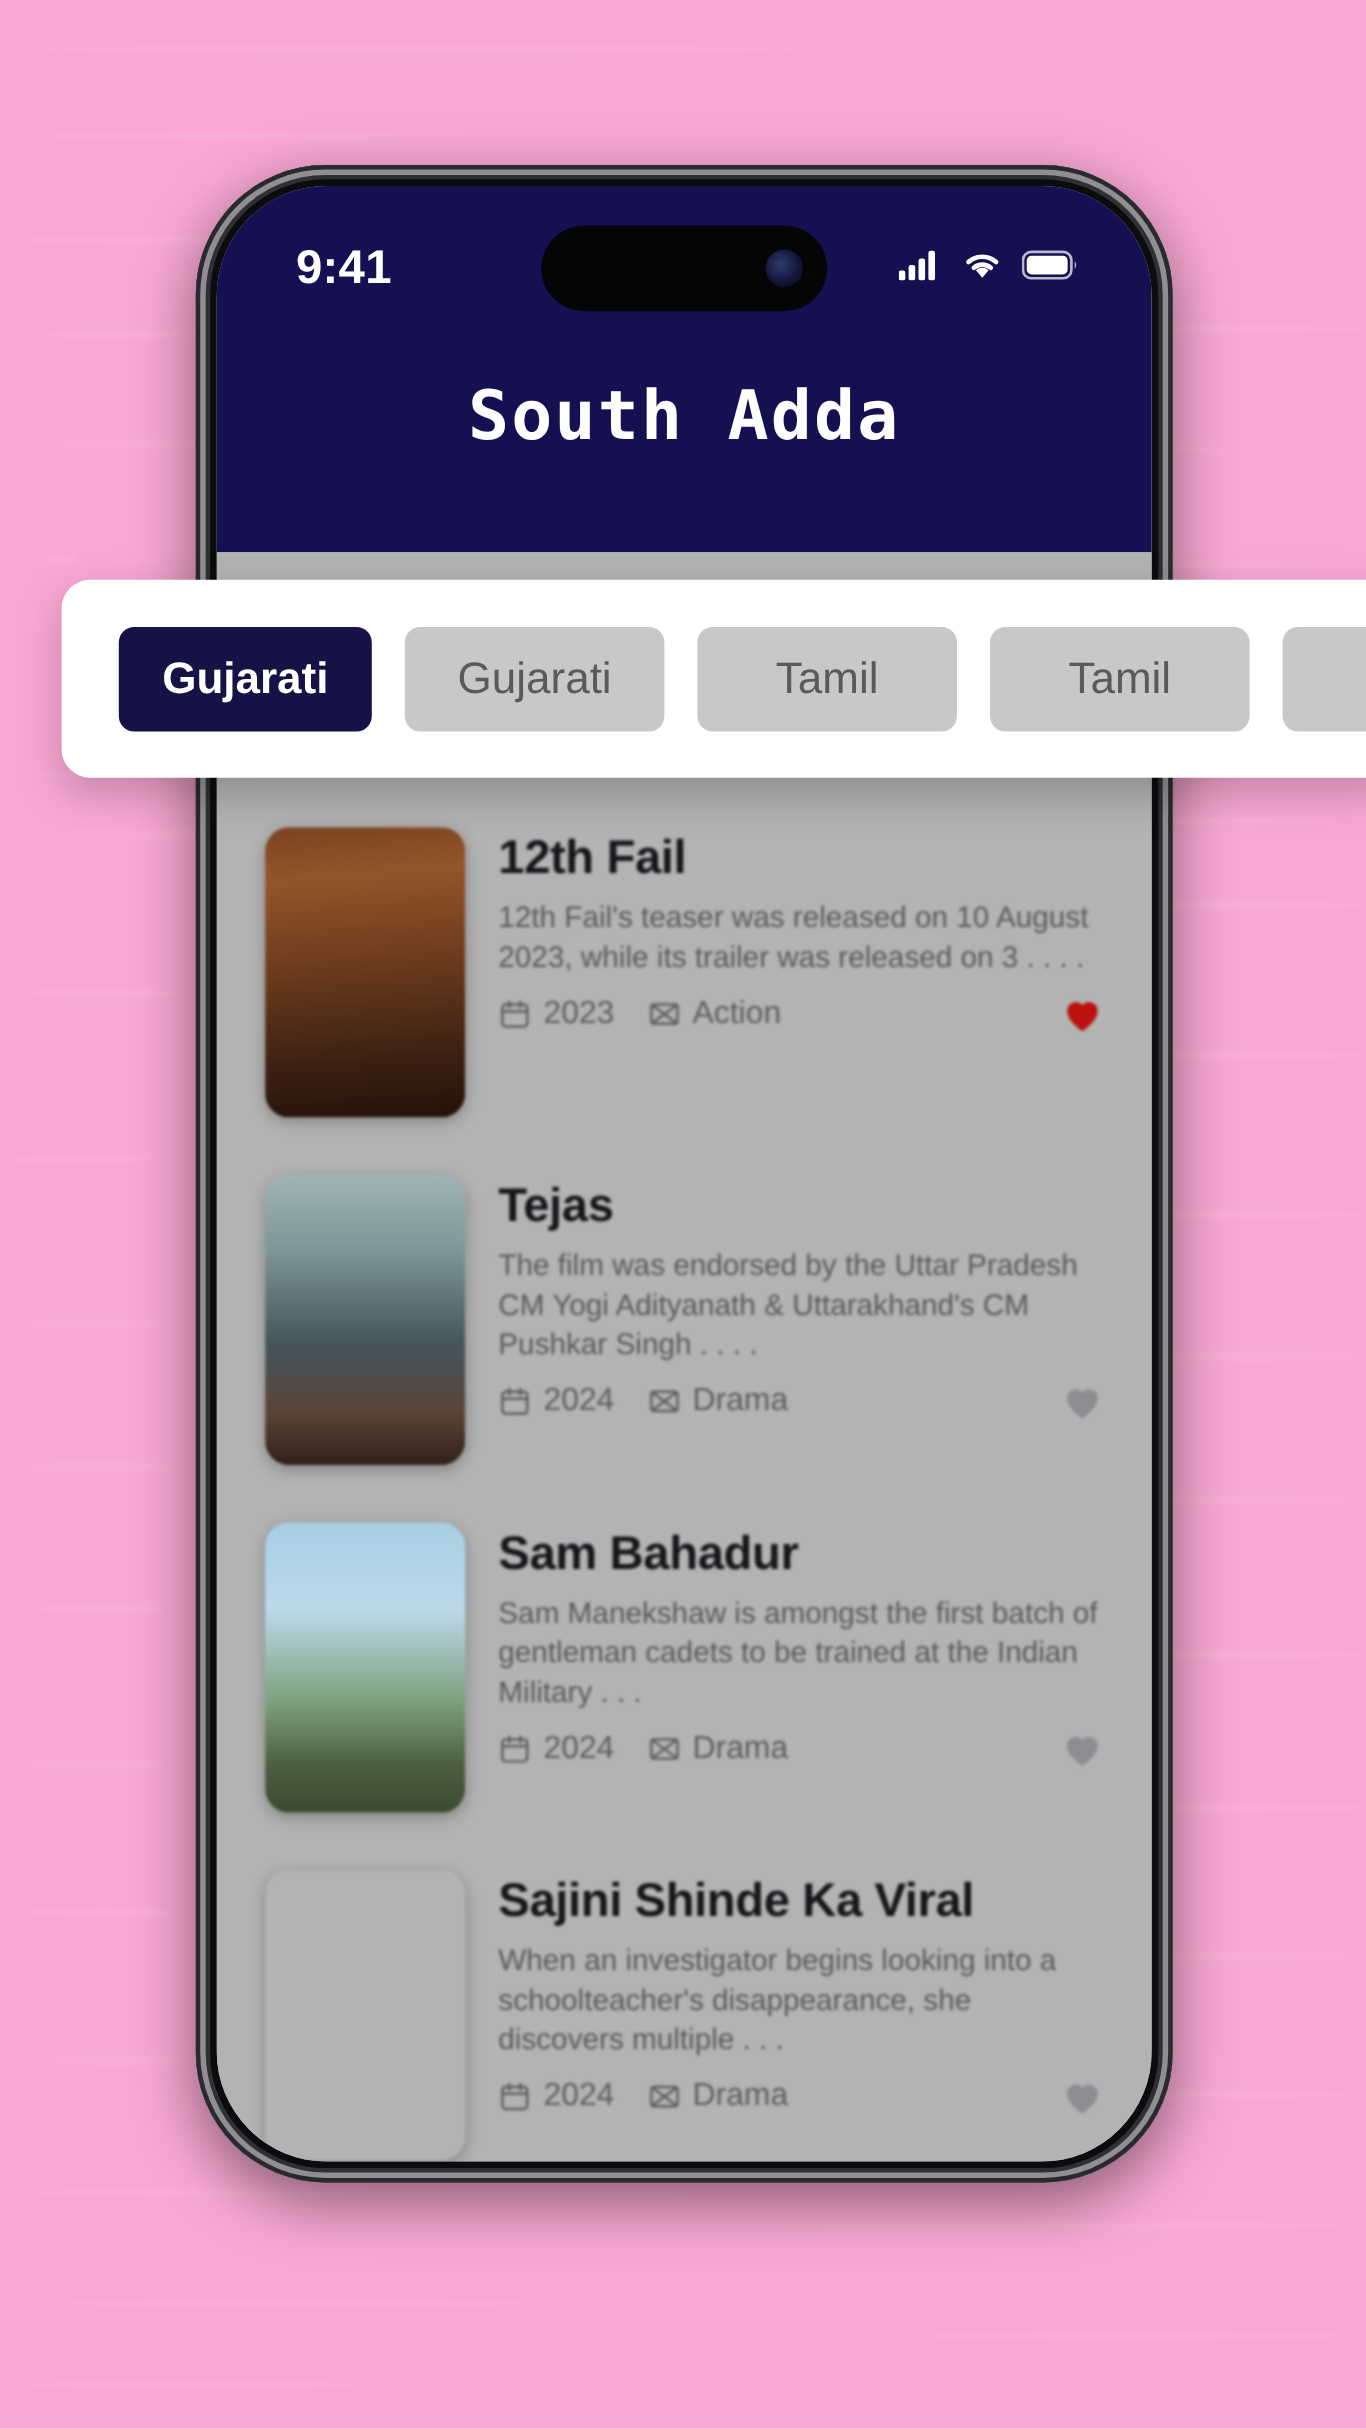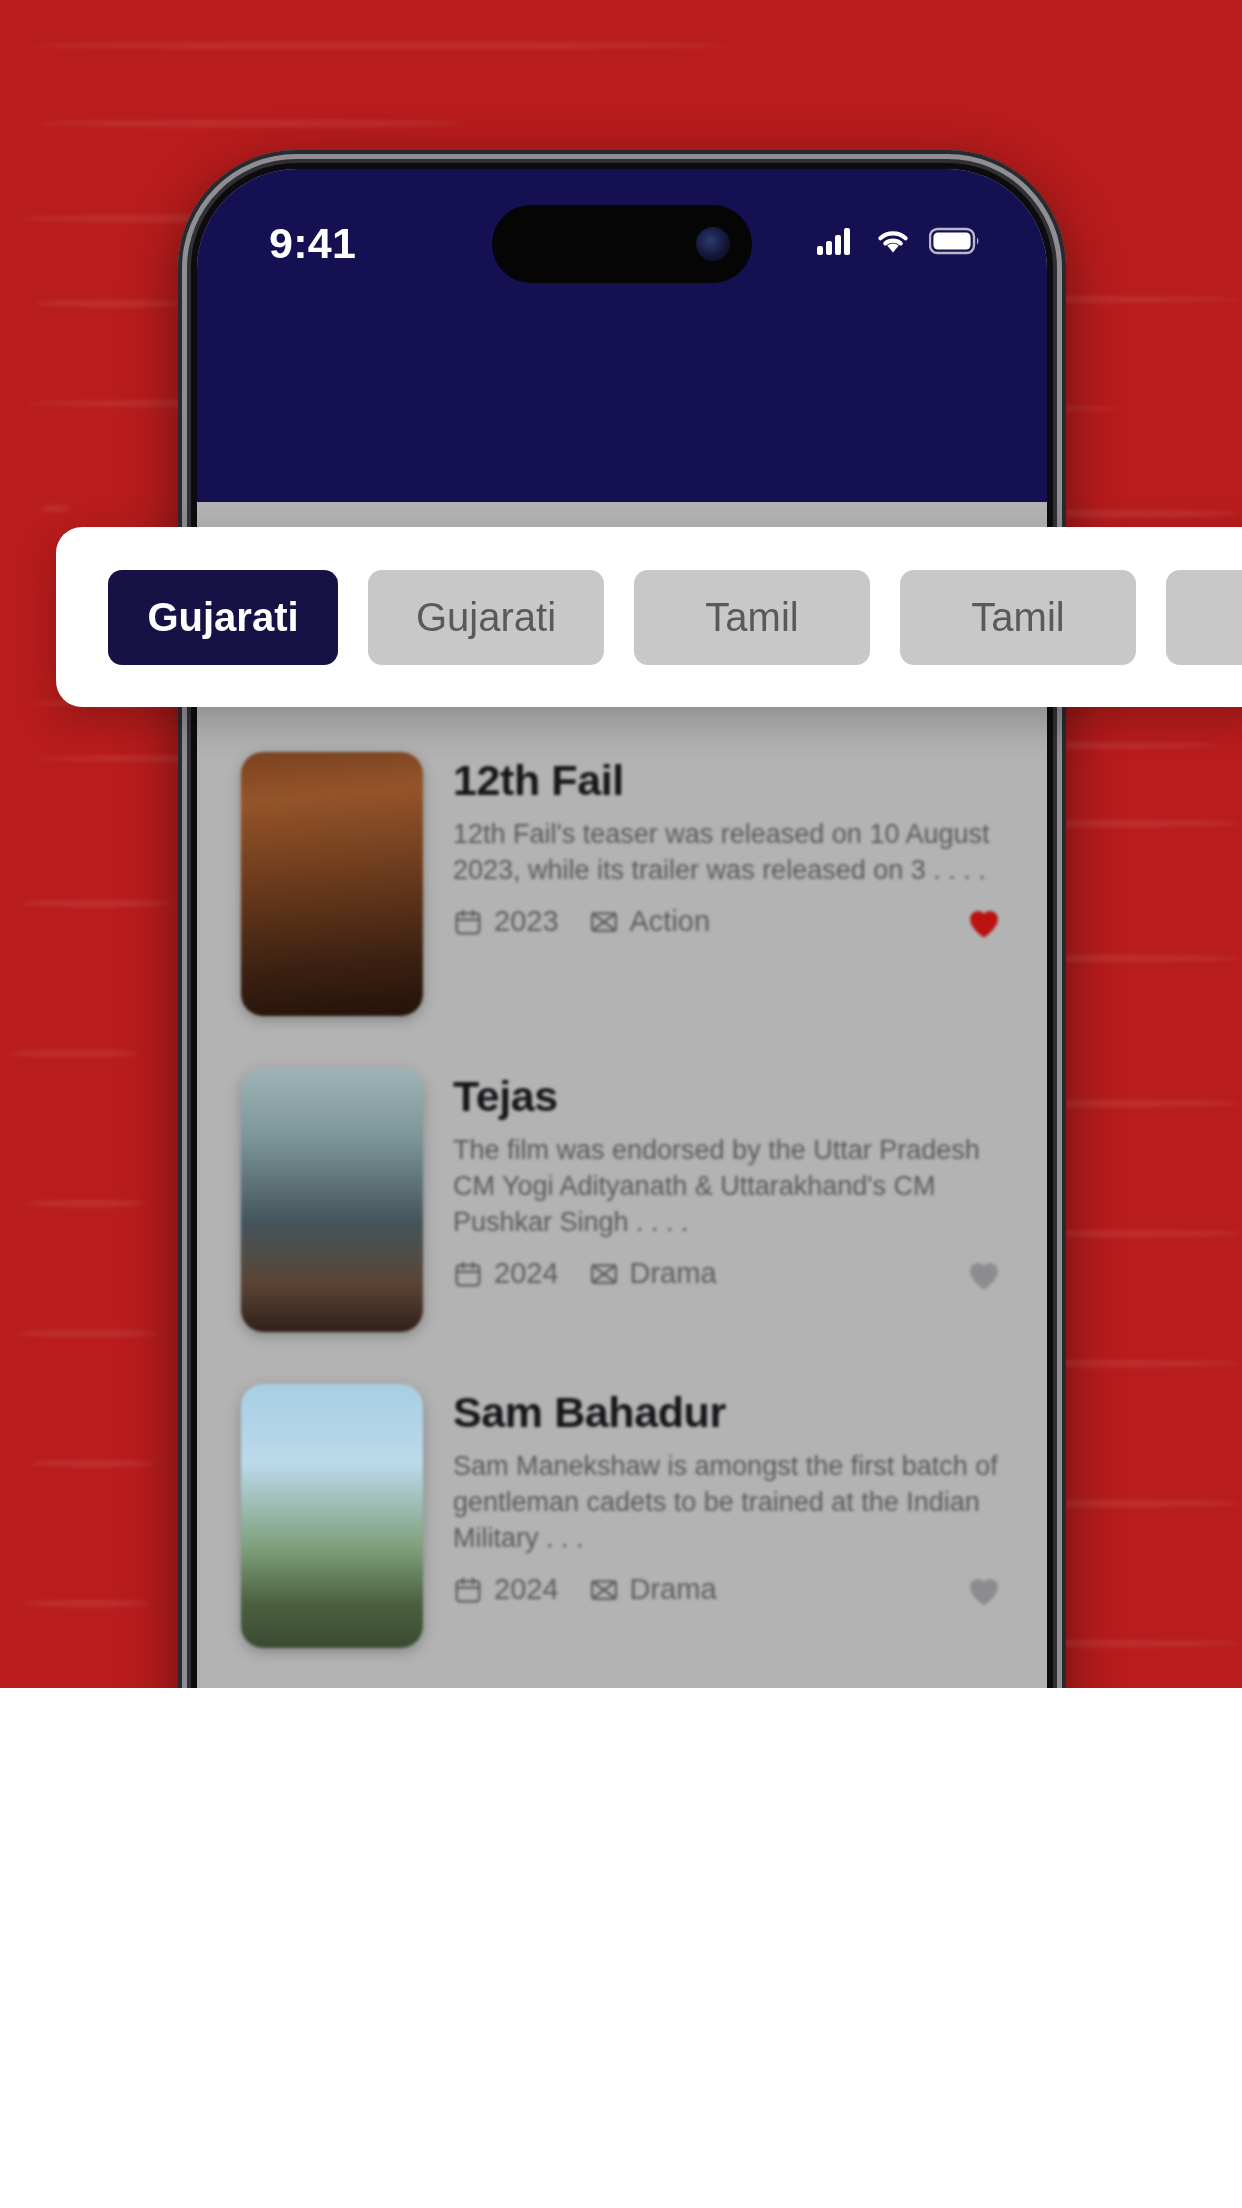--- a/index.html
+++ b/index.html
@@ -5,22 +5,22 @@
   * { box-sizing: border-box; margin: 0; padding: 0; }
   html, body {
     width: 1242px; height: 2208px;
     overflow: hidden;
     font-family: "Liberation Sans", sans-serif;
   }
 
   
   #stage {
     position: relative;
-    width: 1242px; height: 1688px;
-    background: #b91c1c;
+    width: 1242px; height: 2208px;
+    background: #f9a8d4;
     overflow: hidden;
     text-decoration: underline;
   }
   .bg-streaks {
     position: absolute; inset: 0;
     pointer-events: none;
   }
   .streak {
     position: absolute;
     height: 7px;
@@ -266,20 +266,21 @@
                 <path d="M48 10.5 a5 5 0 0 1 0 7 Z" fill="#b9b9c9"></path>
               </svg>
             </span>
           </div>
 
           <div id="dynamic-island">
             <div id="island-camera"></div>
           </div>
         </div>
 
+        <div id="app-title">South  Adda</div>
       </div>
 
       <div id="app-body">
           <div class="movie-card">
             <div class="poster">
               <div class="poster-art" style="background:linear-gradient(175deg,#7a4320 0%,#94542a 18%,#6e3c1d 46%,#3c2112 78%,#241108 100%);"></div>
             </div>
             <div class="movie-info">
               <div class="movie-title">12th Fail</div>
               <div class="movie-desc">12th Fail's teaser was released on 10 August 2023, while its trailer was released on 3 . . . .</div>

